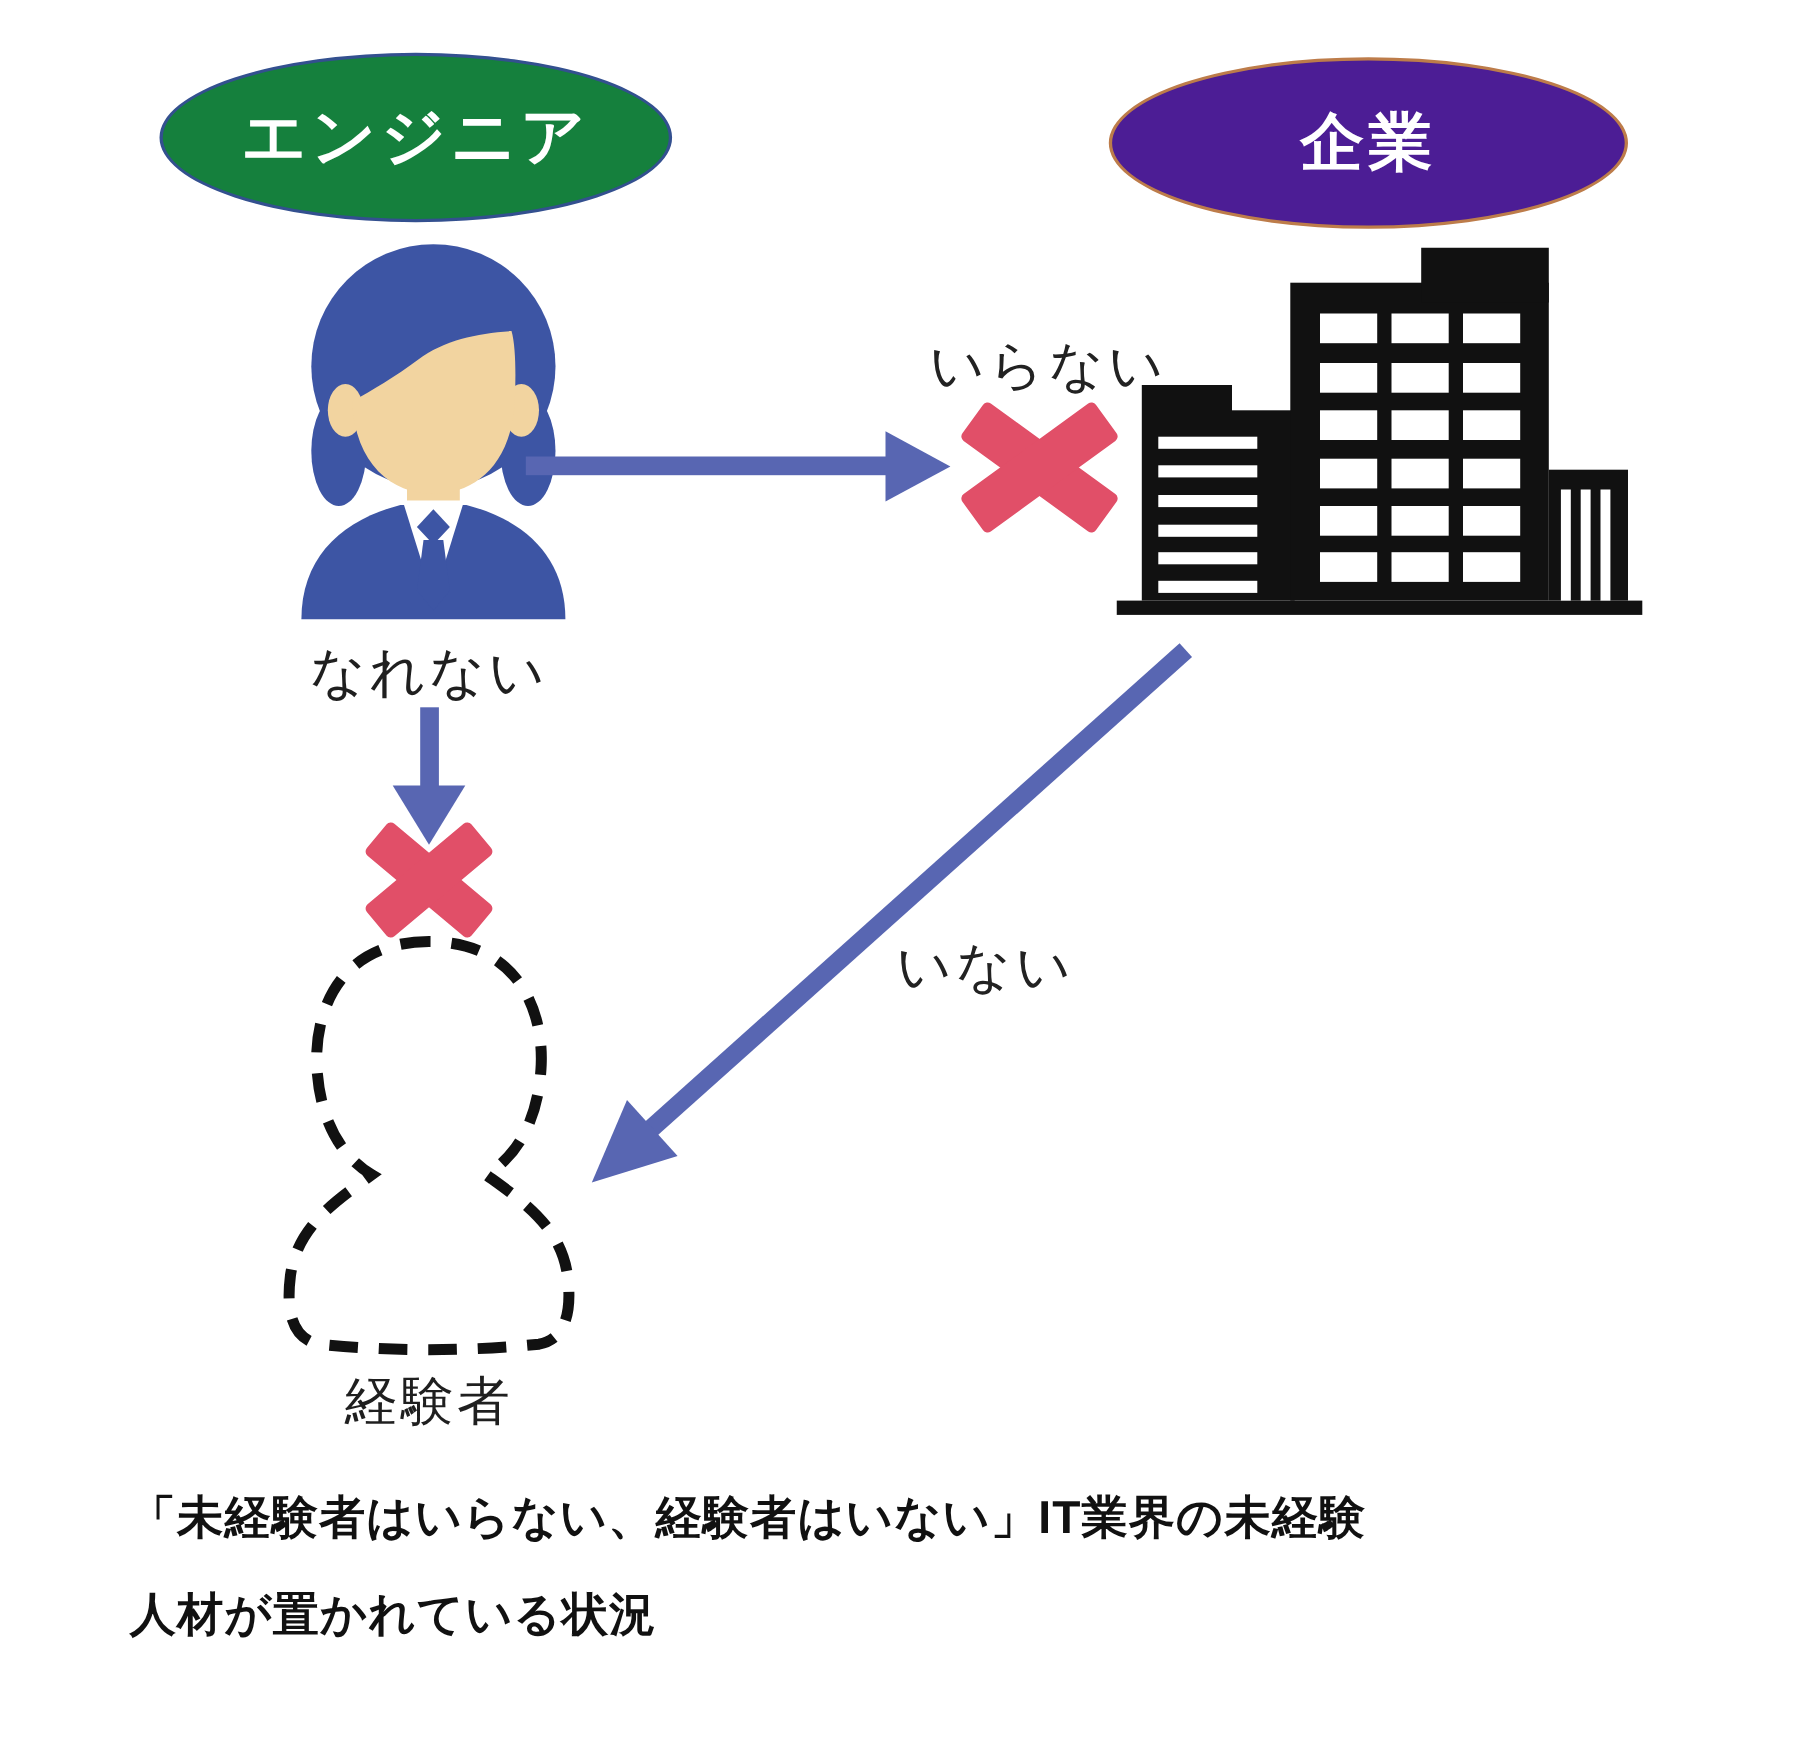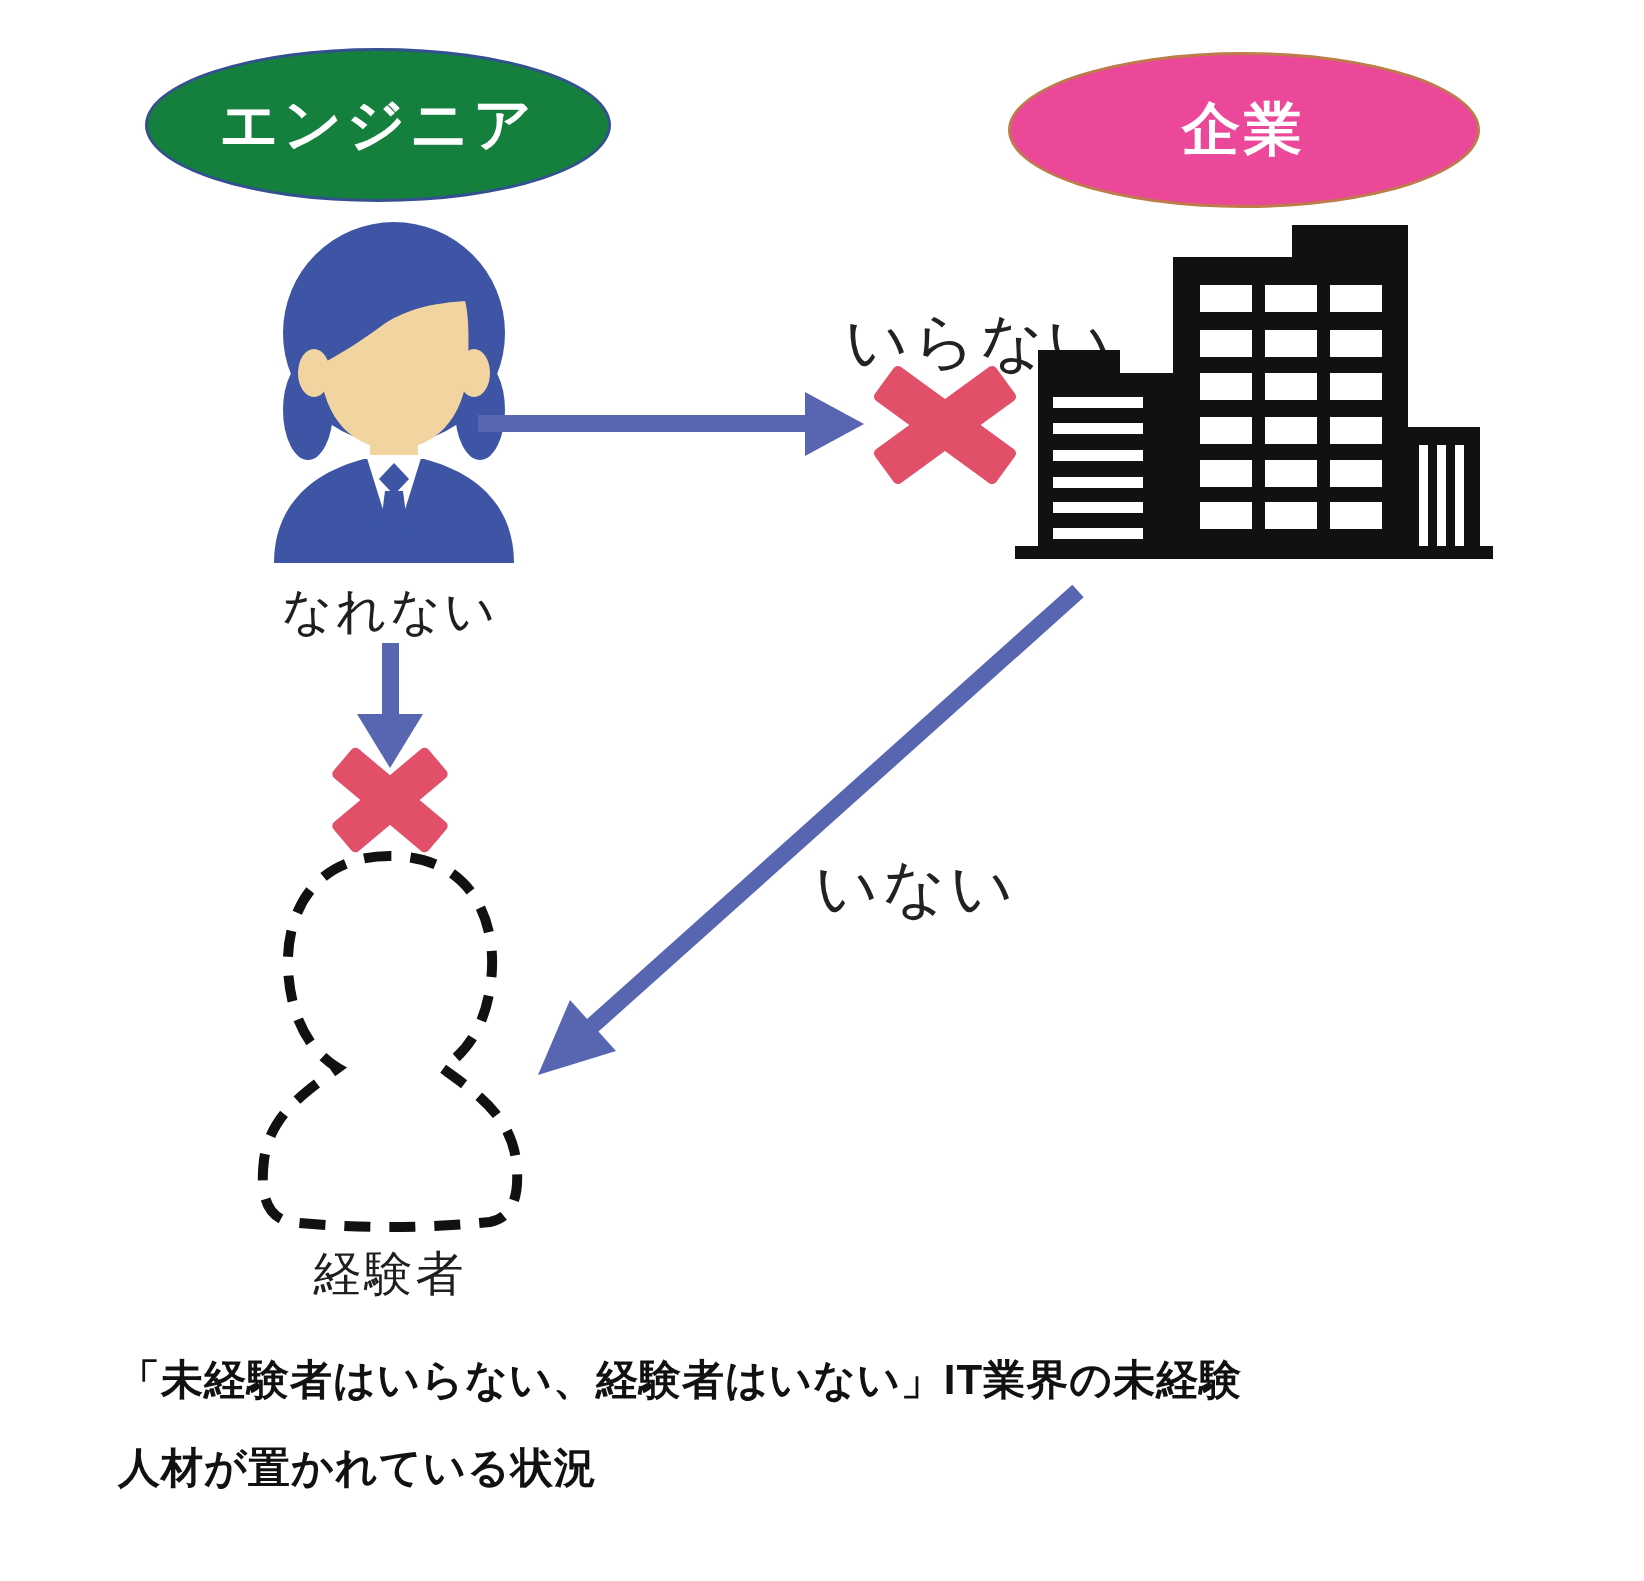--- a/index.html
+++ b/index.html
@@ -22,34 +22,34 @@
     font-size:58px;
     letter-spacing:4px;
   }
   .oval-engineer{
     left:145px;top:48px;width:460px;height:148px;
     background:#15803d;
     border:3px solid #33508f;
   }
   .oval-company{
     left:1008px;top:52px;width:466px;height:150px;
-    background:#ec4899;
+    background:#4c1d95;
     border:3px solid #bd7c4a;
     justify-content:center;
   }
   .node-label{
     color:#1f1f1f;
     font-size:50px;
     text-align:center;
     letter-spacing:3px;
     white-space:nowrap;
   }
   .edge-label{
     color:#222222;
-    font-size:62px;
+    font-size:49px;
     letter-spacing:4px;
     white-space:nowrap;
   }
   .caption{
     color:#111111;
     font-weight:bold;
     font-size:42px;
     letter-spacing:1px;
     white-space:nowrap;
   }

